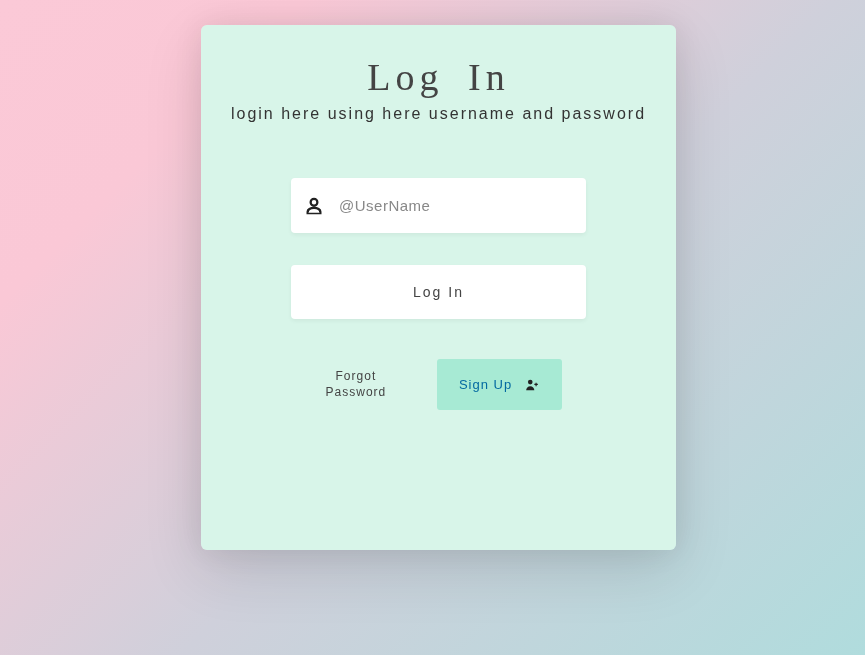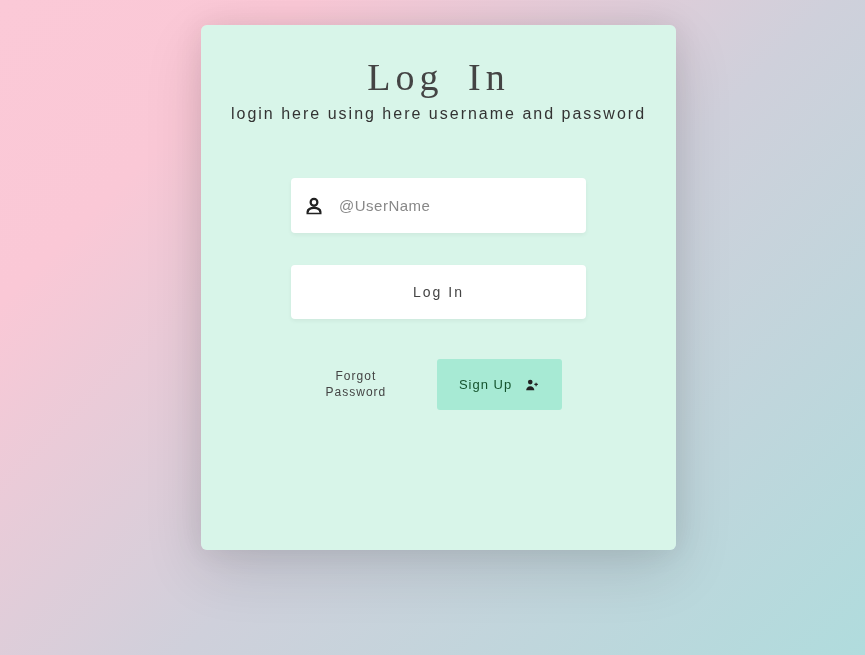--- a/index.html
+++ b/index.html
@@ -130,21 +130,21 @@
       text-align: center;
       line-height: 1.3;
       width: 82px;
     }
     .signup-btn {
       background: #a7ead4;
       border: none;
       border-radius: 3px;
       padding: 18px 22px;
       font-size: 13px;
-      color: #14532d;
+      color: #0369a1;
       letter-spacing: 1px;
       cursor: pointer;
       display: flex;
       align-items: center;
       gap: 12px;
     }
     svg {
       display: block;
     }
   </style>

